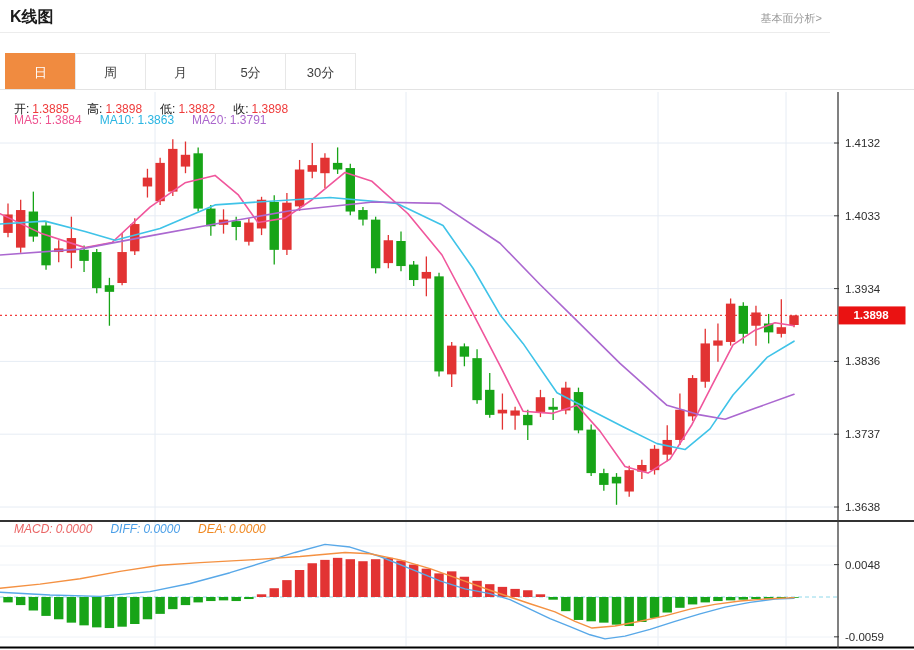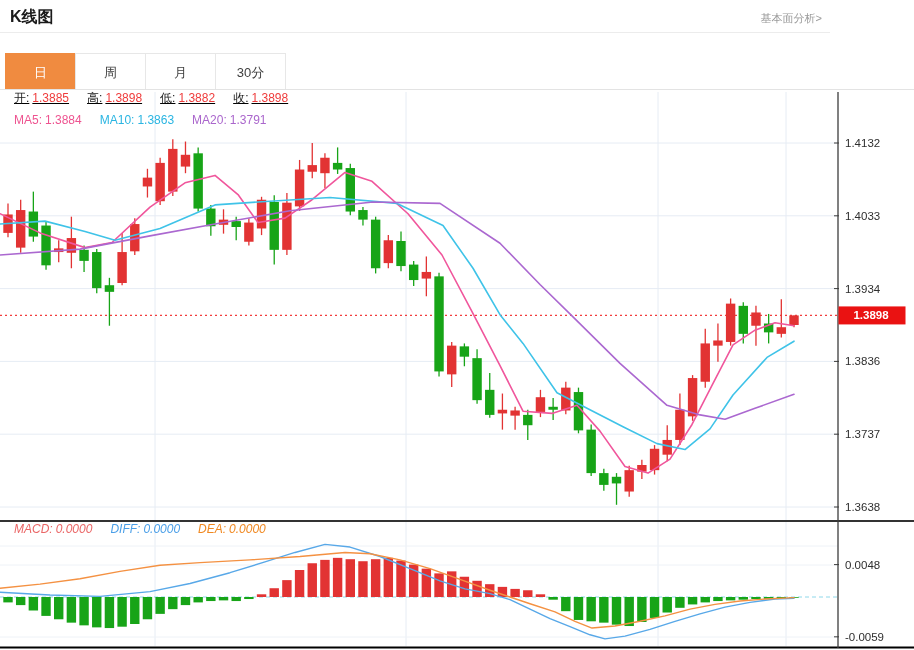--- a/index.html
+++ b/index.html
@@ -13,37 +13,38 @@
   .tab{width:71px;height:37px;line-height:37px;text-align:center;font-size:13px;color:#404040;
        background:#fff;border:1px solid #e7e7e7;margin-left:-1px;box-sizing:border-box;cursor:pointer;}
   .tab:first-child{margin-left:0;}
   .tab.active{background:#f08b40;border-color:#f08b40;color:#fff;}
   .chart-wrap{position:absolute;top:90px;left:0;width:914px;height:560px;}
   svg{display:block;}
   svg text{font-family:"Liberation Sans","DejaVu Sans",sans-serif;}
   .legend-row{position:absolute;left:14px;font-size:12px;white-space:nowrap;pointer-events:none;}
   .legend-row .lbl{margin-right:3px;}
   .legend-row .item{margin-right:18px;}
-  #legend-ohlc{top:0;text-decoration:underline;}
+  #legend-ohlc{top:11px;}
   #legend-ma{top:23px;}
   #legend-macd{top:432px;font-style:italic;}
 </style>
 </head>
 <body>
 
 <div class="page">
   <div class="header">
     <span class="title">K线图</span>
     <a class="fund-link">基本面分析&gt;</a>
   </div>
 
   <div class="tabs" id="tabs">
       <div class="tab active">日</div>
       <div class="tab">周</div>
       <div class="tab">月</div>
+      <div class="tab">5分</div>
       <div class="tab">30分</div>
     </div>
   <div class="tabs-underline"></div>
 
   <div class="chart-wrap" id="chart-wrap">
     <div class="legend-row" id="legend-ohlc"><span class="item"><span class="lbl" style="color: rgb(34, 34, 34);">开:</span><span style="color: rgb(239, 59, 59);">1.3885</span></span><span class="item"><span class="lbl" style="color: rgb(34, 34, 34);">高:</span><span style="color: rgb(239, 59, 59);">1.3898</span></span><span class="item"><span class="lbl" style="color: rgb(34, 34, 34);">低:</span><span style="color: rgb(239, 59, 59);">1.3882</span></span><span class="item"><span class="lbl" style="color: rgb(34, 34, 34);">收:</span><span style="color: rgb(239, 59, 59);">1.3898</span></span></div>
     <div class="legend-row" id="legend-ma"><span class="item"><span class="lbl" style="color: rgb(238, 83, 144);">MA5:</span><span style="color: rgb(238, 83, 144);">1.3884</span></span><span class="item"><span class="lbl" style="color: rgb(42, 181, 226);">MA10:</span><span style="color: rgb(42, 181, 226);">1.3863</span></span><span class="item"><span class="lbl" style="color: rgb(170, 102, 204);">MA20:</span><span style="color: rgb(170, 102, 204);">1.3791</span></span></div>
     <div class="legend-row" id="legend-macd"><span class="item"><span class="lbl" style="color: rgb(234, 102, 102);">MACD:</span><span style="color: rgb(234, 102, 102);">0.0000</span></span><span class="item"><span class="lbl" style="color: rgb(74, 159, 232);">DIFF:</span><span style="color: rgb(74, 159, 232);">0.0000</span></span><span class="item"><span class="lbl" style="color: rgb(240, 136, 32);">DEA:</span><span style="color: rgb(240, 136, 32);">0.0000</span></span></div>
   <svg width="914" height="560">
         <g>

